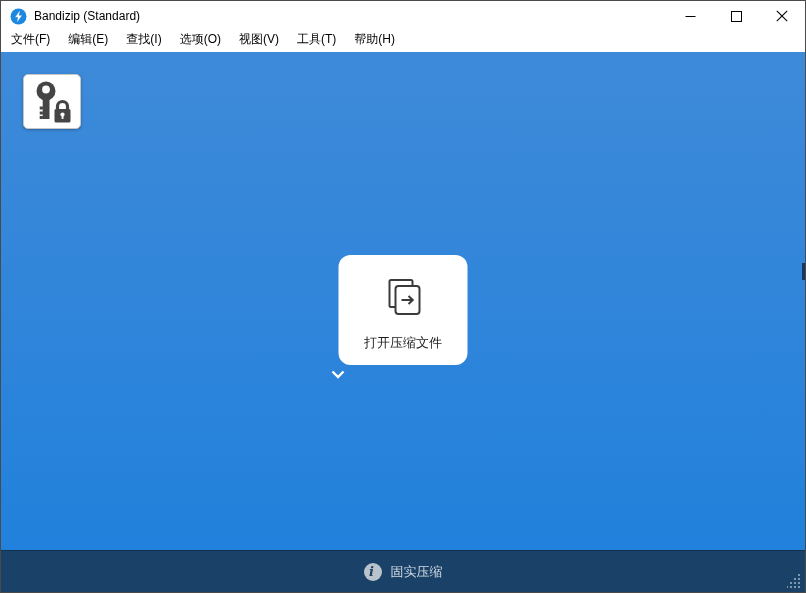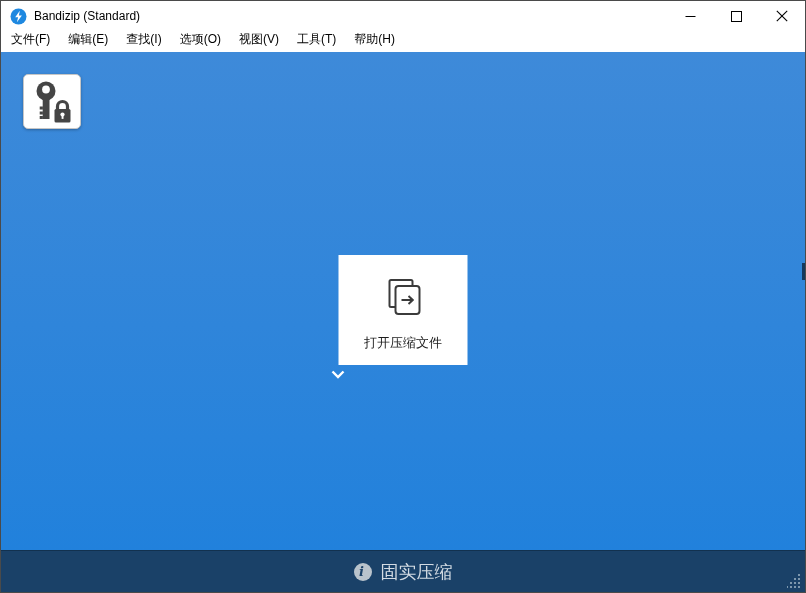--- a/index.html
+++ b/index.html
@@ -38,21 +38,21 @@
     display:flex; align-items:center; justify-content:center;
   }
 
   .center-group {
     position:absolute; top:203px; left:50%; transform:translateX(-50%);
     display:flex; gap:3px;
   }
   .big-btn {
     width:129px; height:110px; background:#fff;
     display:flex; flex-direction:column; align-items:center; justify-content:flex-end;
-    padding-bottom:13px; cursor:default;
+    padding-bottom:13px; cursor:default;border-radius:12px;
   }
   .big-btn svg { margin-bottom:13px; }
   .big-label { font-size:13px; color:#1d1d1d; white-space:nowrap; }
 
   .chevron-btn { position:absolute; top:316px; left:329px; width:16px; height:12px; display:flex; align-items:center; justify-content:center; }
 
   .edge-tick { position:absolute; right:0; top:211px; width:3px; height:17px; background:#16385e; }
 
   
   .statusbar {
@@ -60,21 +60,21 @@
     background:#1a4168; border-top:1px solid #12314f;
     display:flex; align-items:center; justify-content:center; gap:9px;
   }
   .info-circle {
     width:18px; height:18px; border-radius:50%;
     background:#b9c3cc; color:#1a4168;
     font-family:"DejaVu Serif","Liberation Serif",serif;
     font-style:italic; font-weight:bold; font-size:13px; line-height:18px;
     text-align:center; padding-right:2px;
   }
-  .status-text { color:#d3dbe3; font-size:18px; }
+  .status-text { color:#d3dbe3; font-size:13px; }
   .grip { position:absolute; right:4px; bottom:4px; }
 </style>
 </head>
 <body>
 
 <div class="window">
 
   <div class="titlebar">
     <svg class="app-icon" viewBox="0 0 17 17">
       <circle cx="8.5" cy="8.5" r="8" fill="#1e88e0"></circle>

